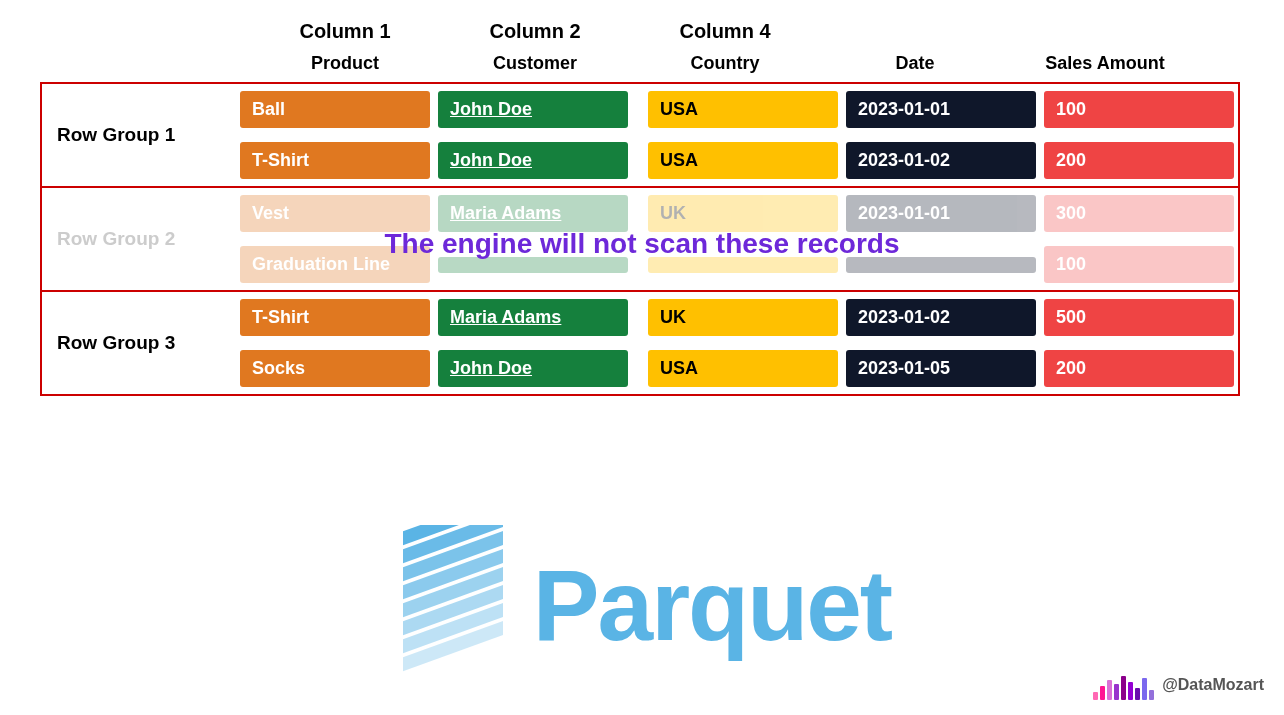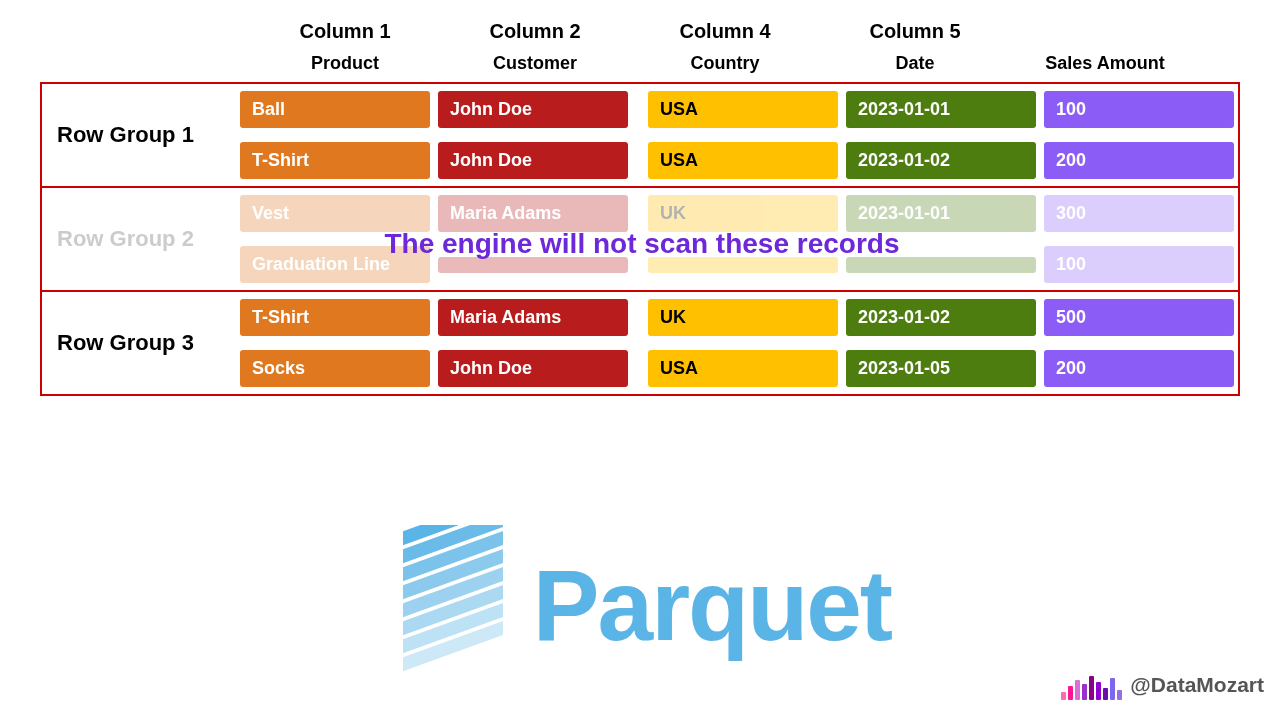--- a/index.html
+++ b/index.html
@@ -60,21 +60,21 @@
       border-bottom: none;
     }
 
     .row-group-label {
       width: 210px;
       display: flex;
       align-items: center;
       justify-content: flex-start;
       padding-left: 15px;
       font-weight: bold;
-      font-size: 22px;
+      font-size: 19px;
       color: #000;
       min-height: 80px;
     }
 
     .row-group-label.faded {
       color: #ccc;
     }
 
     .rows-container {
       flex: 1;
@@ -94,24 +94,24 @@
       padding: 8px 12px;
       border-radius: 3px;
       font-weight: bold;
       font-size: 18px;
       color: #fff;
       display: flex;
       align-items: center;
     }
 
     .cell.orange { background: #e07820; }
-    .cell.blue { background: #b91c1c; }
+    .cell.blue { background: #15803d; text-decoration: underline; }
     .cell.yellow { background: #ffc000; color: #000; margin-left: 16px; }
-    .cell.green { background: #4d7c0f; }
-    .cell.dark-blue { background: #8b5cf6; }
+    .cell.green { background: #0f172a; }
+    .cell.dark-blue { background: #ef4444; }
 
     
     .row-group.faded .cell {
       opacity: 0.3;
     }
 
     
     .overlay-text {
       position: absolute;
       top: 228px;
@@ -152,21 +152,21 @@
     }
 
     
     .watermark {
       position: absolute;
       bottom: 15px;
       right: 20px;
       display: flex;
       align-items: center;
       gap: 8px;
-      font-size: 21px;
+      font-size: 16px;
       color: #555;
       font-weight: bold;
     }
 
     .bar-chart-icon {
       display: flex;
       align-items: flex-end;
       gap: 2px;
       height: 30px;
     }
@@ -177,21 +177,20 @@
   </style>
 </head>
 <body>
 
 <div class="table-section">
 
   <div class="col-headers">
     <div class="col-header">Column 1</div>
     <div class="col-header">Column 2</div>
     <div class="col-header">Column 4</div>
-    <div class="col-header">Column 5</div>
   </div>
 
   <div class="sub-headers">
     <div class="sub-header">Product</div>
     <div class="sub-header">Customer</div>
     <div class="sub-header">Country</div>
     <div class="sub-header">Date</div>
     <div class="sub-header">Sales Amount</div>
   </div>
 

